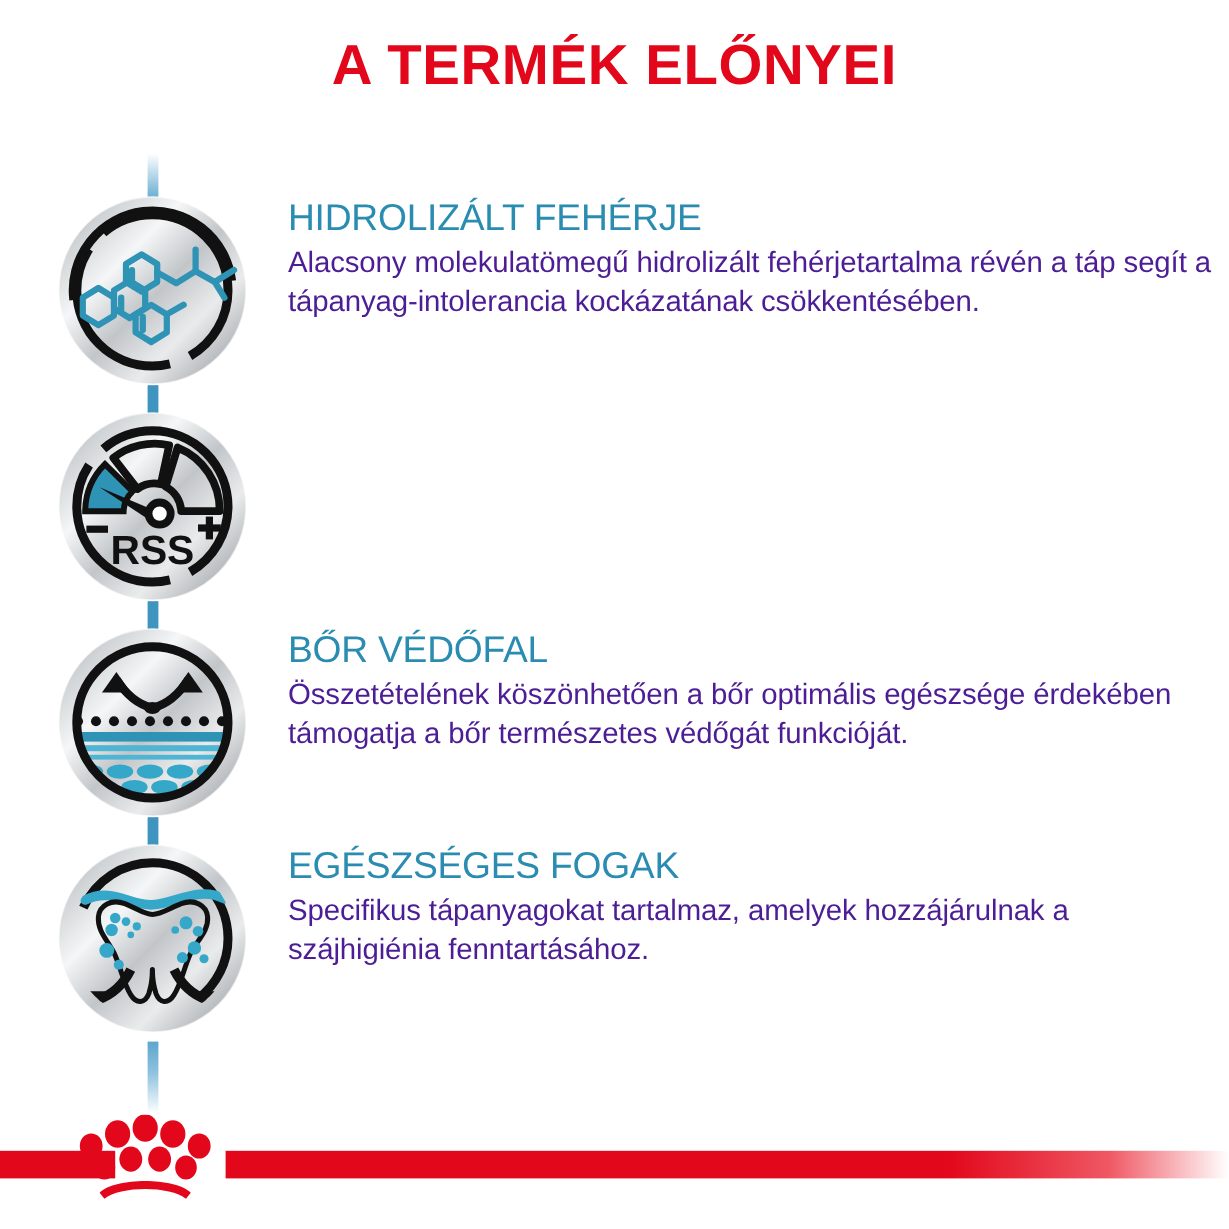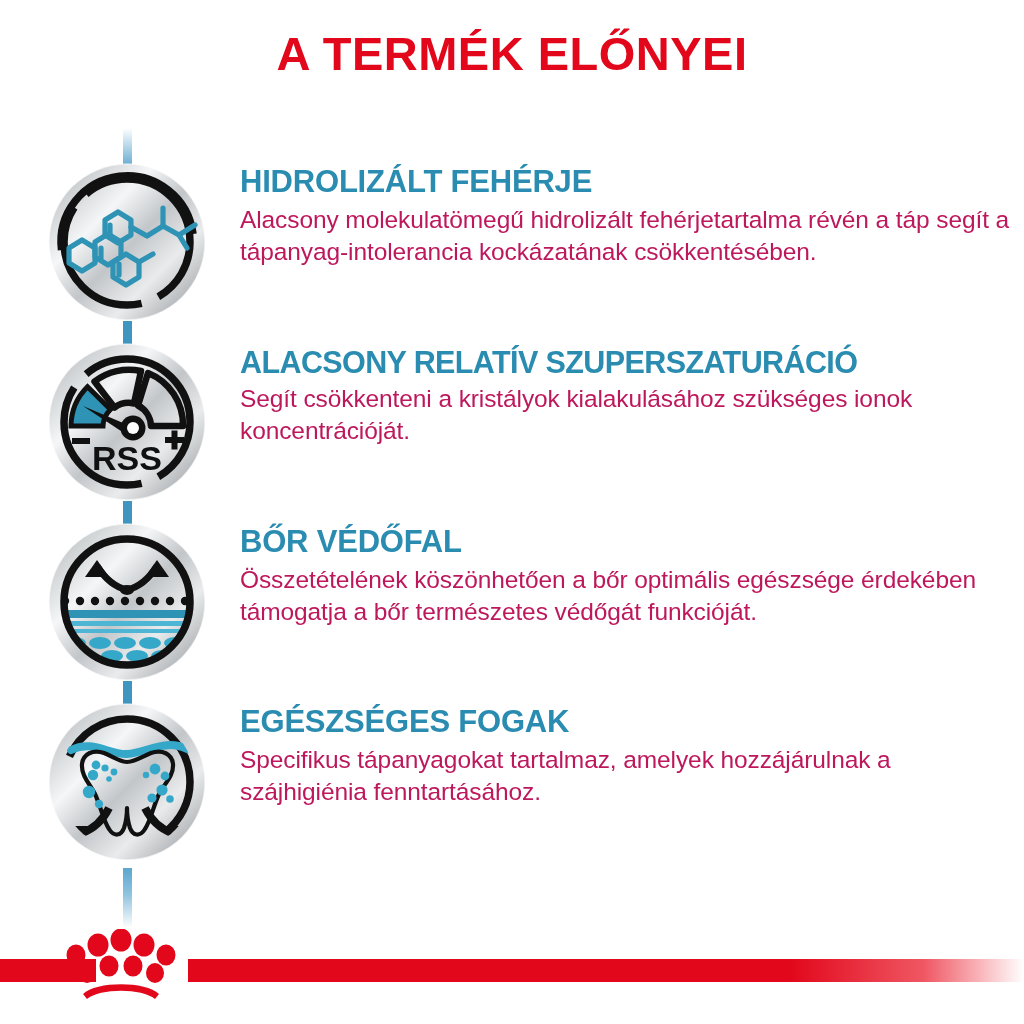--- a/index.html
+++ b/index.html
@@ -85,30 +85,30 @@
   .icon-wrap svg { display: block; width: 160px; height: 160px; }
 
   .text-col {
     margin-left: 33px;
     padding-top: 4px;
     width: 770px;
   }
 
   .head {
     color: #2a8cb0;
-    font-weight: bold;
+    font-weight: normal;
     font-size: 31px;
     letter-spacing: -0.2px;
     line-height: 1.06;
     white-space: nowrap;
   }
   .head.wide { font-size: 30.5px; letter-spacing: -0.6px; }
 
   .body {
-    color: #be185d;
+    color: #4c1d95;
     font-size: 24.5px;
     line-height: 1.31;
     margin-top: 5px;
     letter-spacing: -0.1px;
   }
 
   
   .footer-bar-left {
     position: absolute;
     left: 0;
@@ -234,24 +234,20 @@
         <rect x="25" y="96" width="18" height="6" fill="#111111"></rect>
 
         <g fill="#111111">
           <rect x="118" y="95" width="19" height="6"></rect>
           <rect x="124.5" y="88.5" width="6" height="19"></rect>
         </g>
 
         <text x="80" y="128" text-anchor="middle" font-family="Liberation Sans, sans-serif" font-size="34" font-weight="bold" fill="#111111">RSS</text>
       </svg>
     </div>
-    <div class="text-col">
-      <div class="head wide">ALACSONY RELATÍV SZUPERSZATURÁCIÓ</div>
-      <div class="body">Segít csökkenteni a kristályok kialakulásához szükséges ionok koncentrációját.</div>
-    </div>
   </div>
 
   <div class="row r4">
     <div class="icon-wrap">
       <svg viewBox="0 0 160 160" xmlns="http://www.w3.org/2000/svg">
         <defs>
           <linearGradient id="g4" x1="0" y1="0" x2="1" y2="1">
             <stop offset="0%" stop-color="#8f9193"></stop>
             <stop offset="16%" stop-color="#cfd2d4"></stop>
             <stop offset="34%" stop-color="#f4f6f7"></stop>

